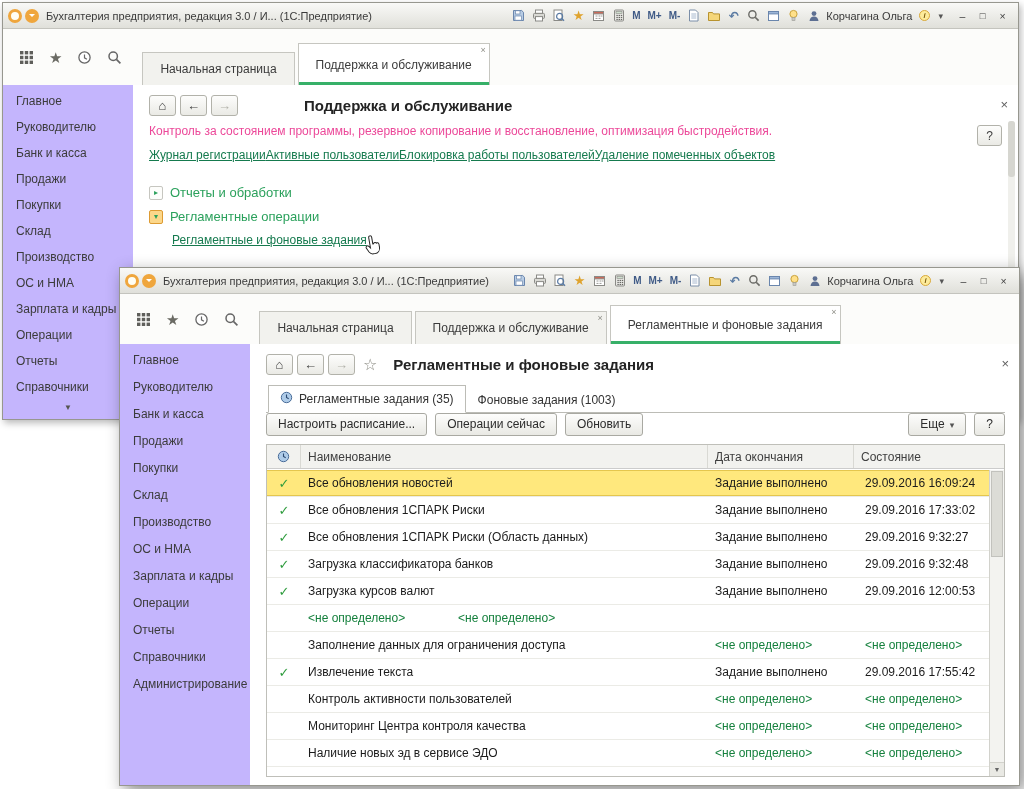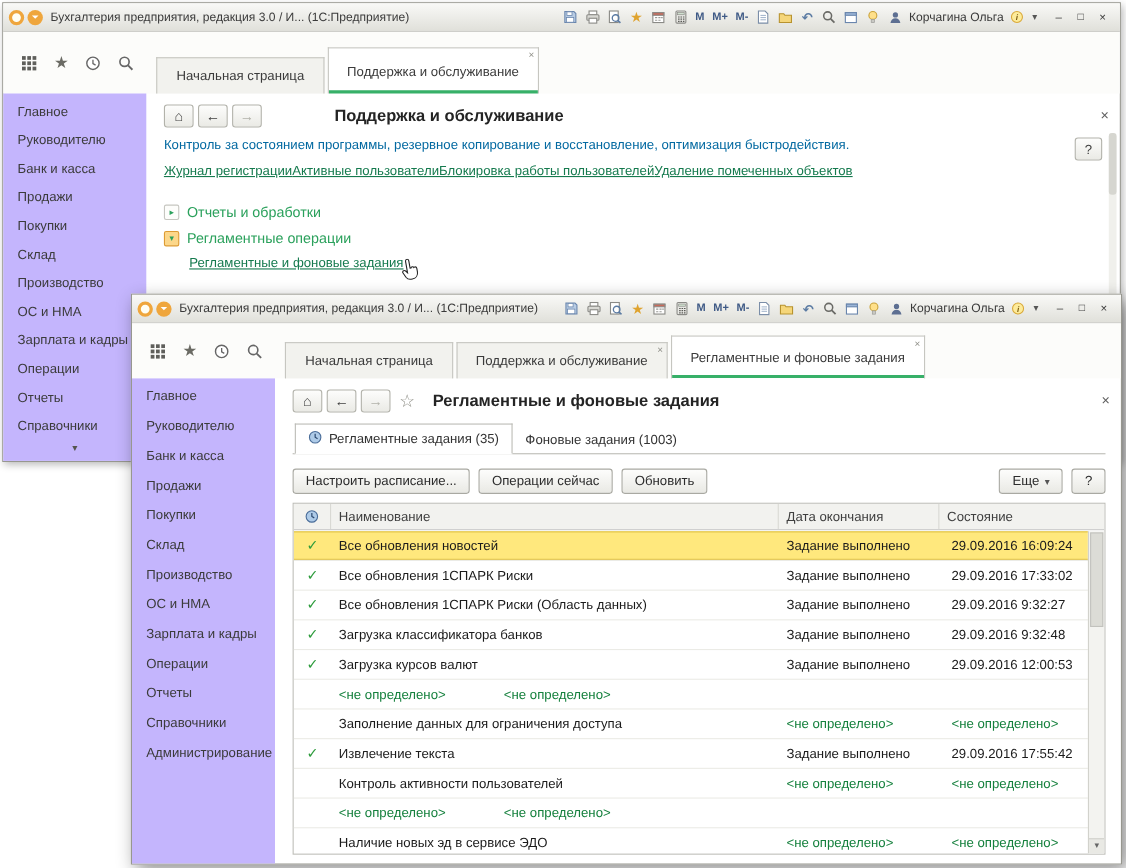--- a/index.html
+++ b/index.html
@@ -70,34 +70,34 @@
 .front .pgtitle{margin-left:8px}
 .pgclose{position:absolute;top:13px;right:10px;font-size:13px;color:#5f5f5f;line-height:1;cursor:pointer}
 .helpbtn{width:25px;height:21px;border:1px solid #b2b2aa;border-radius:3px;
   background:linear-gradient(#fdfdfc,#eaeae5);display:flex;align-items:center;justify-content:center;
   font-size:12px;color:#3e3e3e;cursor:pointer}
 .back .helpbtn{position:absolute;top:40px;right:16px}
 .vscroll{position:absolute;top:36px;right:3px;bottom:8px;width:7px;background:#f0f0ec;border-radius:3px}
 .vthumb{width:7px;height:56px;background:#d6d6d0;border-radius:3px}
 
 
-.desc{font-size:12px;color:#0369a1;margin:8px 0 10px;flex:none}
+.desc{font-size:12px;color:#ec4899;margin:8px 0 10px;flex:none}
 .linksrow{display:flex;flex:none;margin-bottom:14px}
 .glink{font-size:12px;color:#157a4e;text-decoration:underline;white-space:nowrap}
 .section{display:flex;align-items:center;gap:7px;margin:9px 0 0;flex:none;cursor:pointer}
 .twisty{width:14px;height:14px;border:1px solid #c6c6c0;border-radius:2px;background:#fdfdfb;
   display:flex;align-items:center;justify-content:center;font-size:8px;color:#2ba15c;flex:none}
 .twisty.hot{border-color:#dd9b33;background:#fcd78a}
 .seclabel{font-size:13px;color:#2ba15c}
 .childwrap{margin:6px 0 0 23px;flex:none;align-self:flex-start;position:relative}
 .childlink{font-size:12px;color:#157a4e;text-decoration:underline}
 .cursorhand{position:absolute;right:-13px;top:5px}
 
 
-.formtabs{display:flex;align-items:flex-end;margin:10px 0 13px;border-bottom:1px solid #bcbcb6;flex:none;padding-left:2px}
+.formtabs{display:flex;align-items:flex-end;margin:10px 0 0;border-bottom:1px solid #bcbcb6;flex:none;padding-left:2px}
 .ftab{display:flex;align-items:center;gap:6px;font-size:12px;color:#333;padding:5px 11px;margin-bottom:-1px;
   border:1px solid transparent;cursor:pointer}
 .ftab.active{background:#fff;border-color:#bcbcb6;border-bottom-color:#fff}
 .cmdbar{display:flex;gap:8px;flex:none;margin-bottom:8px}
 .btn{font-size:12px;color:#2c2c2c;padding:3px 11px 4px;border:1px solid #a9a9a2;border-radius:3px;
   background:linear-gradient(#fdfdfc,#e9e9e4);white-space:nowrap}
 .spacer{flex:1}
 .btn .dn{font-size:9px;margin-left:5px;color:#555}
 
 
@@ -574,20 +574,21 @@
             <div class="rc c3">29.09.2016 17:55:42</div>
           </div>
           <div class="grow">
             <div class="rc c0 chk"></div>
             <div class="rc c1">Контроль активности пользователей</div>
             <div class="rc c2 nd">&lt;не определено&gt;</div>
             <div class="rc c3 nd">&lt;не определено&gt;</div>
           </div>
           <div class="grow">
             <div class="rc c0 chk"></div>
+            <div class="rc c1">Мониторинг Центра контроля качества</div>
             <div class="rc c2 nd">&lt;не определено&gt;</div>
             <div class="rc c3 nd">&lt;не определено&gt;</div>
           </div>
           <div class="grow">
             <div class="rc c0 chk"></div>
             <div class="rc c1">Наличие новых эд в сервисе ЭДО</div>
             <div class="rc c2 nd">&lt;не определено&gt;</div>
             <div class="rc c3 nd">&lt;не определено&gt;</div>
           </div>
         </div>

